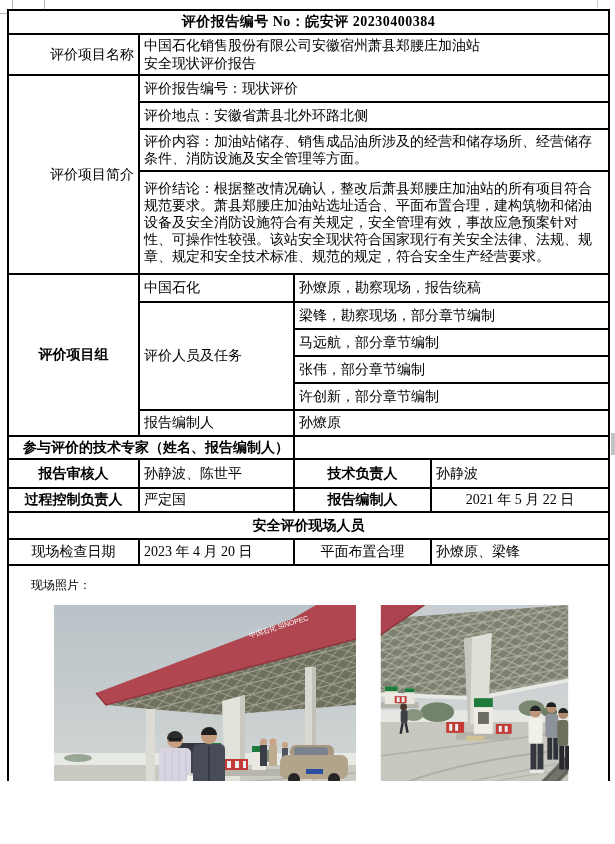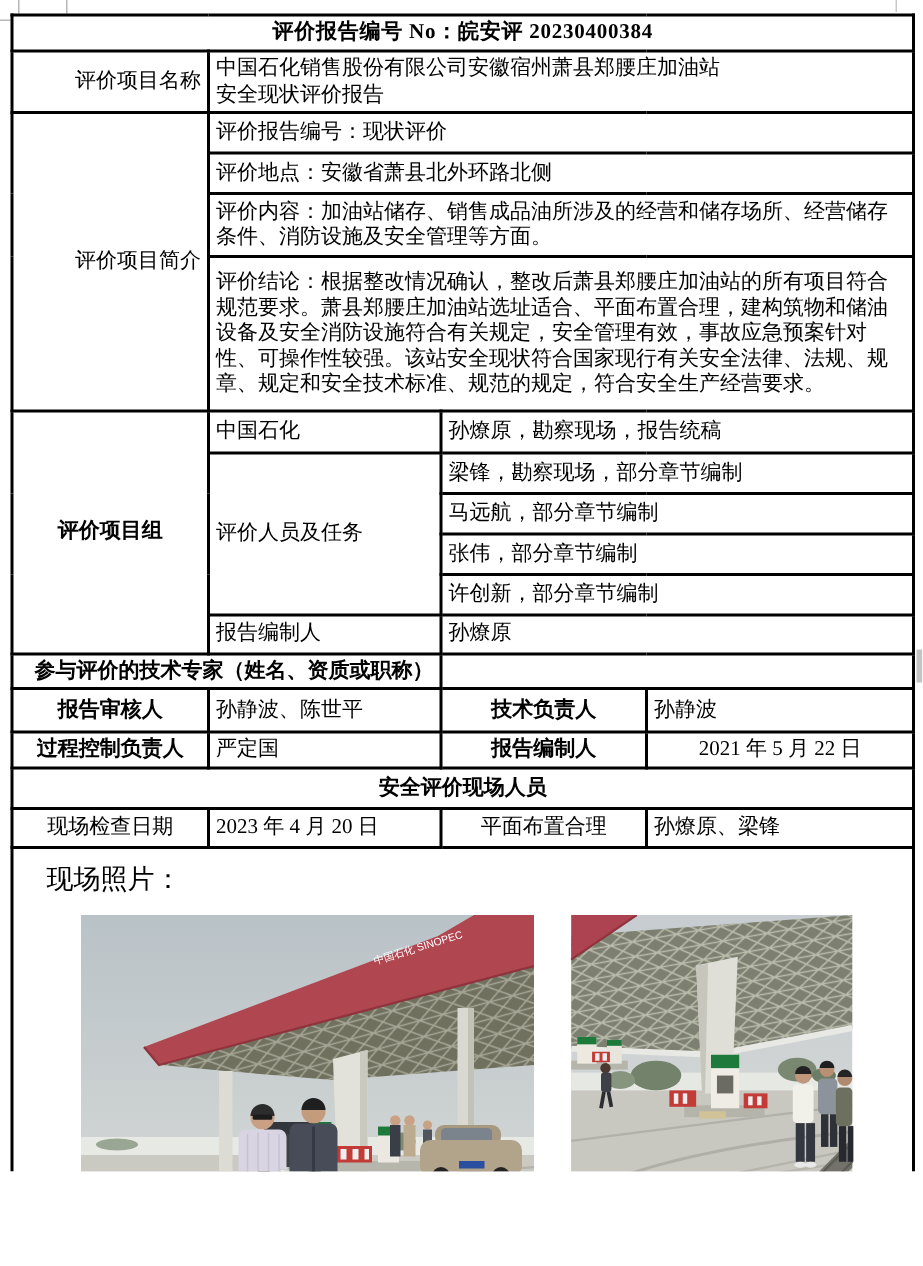--- a/index.html
+++ b/index.html
@@ -14,21 +14,21 @@
                table-layout:fixed;background:#fff;}
   table.report td{border:2px solid #000;padding:1px 4px;font-size:14px;line-height:1.22;
                   vertical-align:middle;overflow:hidden;word-break:break-all;}
   .c{text-align:center;}
   .b{font-weight:bold;}
   .hd{font-size:15px;letter-spacing:.5px;}
   .preline{white-space:pre-line;}
   .lab{padding-left:3px;text-align:right;}
   .conc{line-height:1.3;}
   .photocell{vertical-align:top !important;padding:10px 0 0 22px !important;}
-  .photorow-label{font-size:18px;}
+  .photorow-label{font-size:12px;}
   .photos{display:flex;gap:24px;margin-left:23px;margin-top:12px;align-items:flex-start;}
   .photos svg{display:block;flex:none;}
 </style>
 </head>
 <body>
 
 <div id="page">
 
   <div class="artifact cellfrag" style="left:0;top:0;width:12px;height:13px;"></div>
   <div class="artifact cellfrag" style="left:13px;top:0;width:31px;height:13px;"></div>
@@ -86,21 +86,21 @@
     </tr>
     <tr style="height:27px">
       <td colspan="2">许创新，部分章节编制</td>
     </tr>
     <tr style="height:26px">
       <td>报告编制人</td>
       <td colspan="2">孙燎原</td>
     </tr>
 
     <tr style="height:23px">
-      <td colspan="2" class="b lab">参与评价的技术专家（姓名、资质或职称）</td>
+      <td colspan="2" class="b lab">参与评价的技术专家（姓名、报告编制人）</td>
       <td colspan="2"></td>
     </tr>
 
     <tr style="height:29px">
       <td class="c b">报告审核人</td>
       <td>孙静波、陈世平</td>
       <td class="c b">技术负责人</td>
       <td>孙静波</td>
     </tr>
     <tr style="height:24px">

